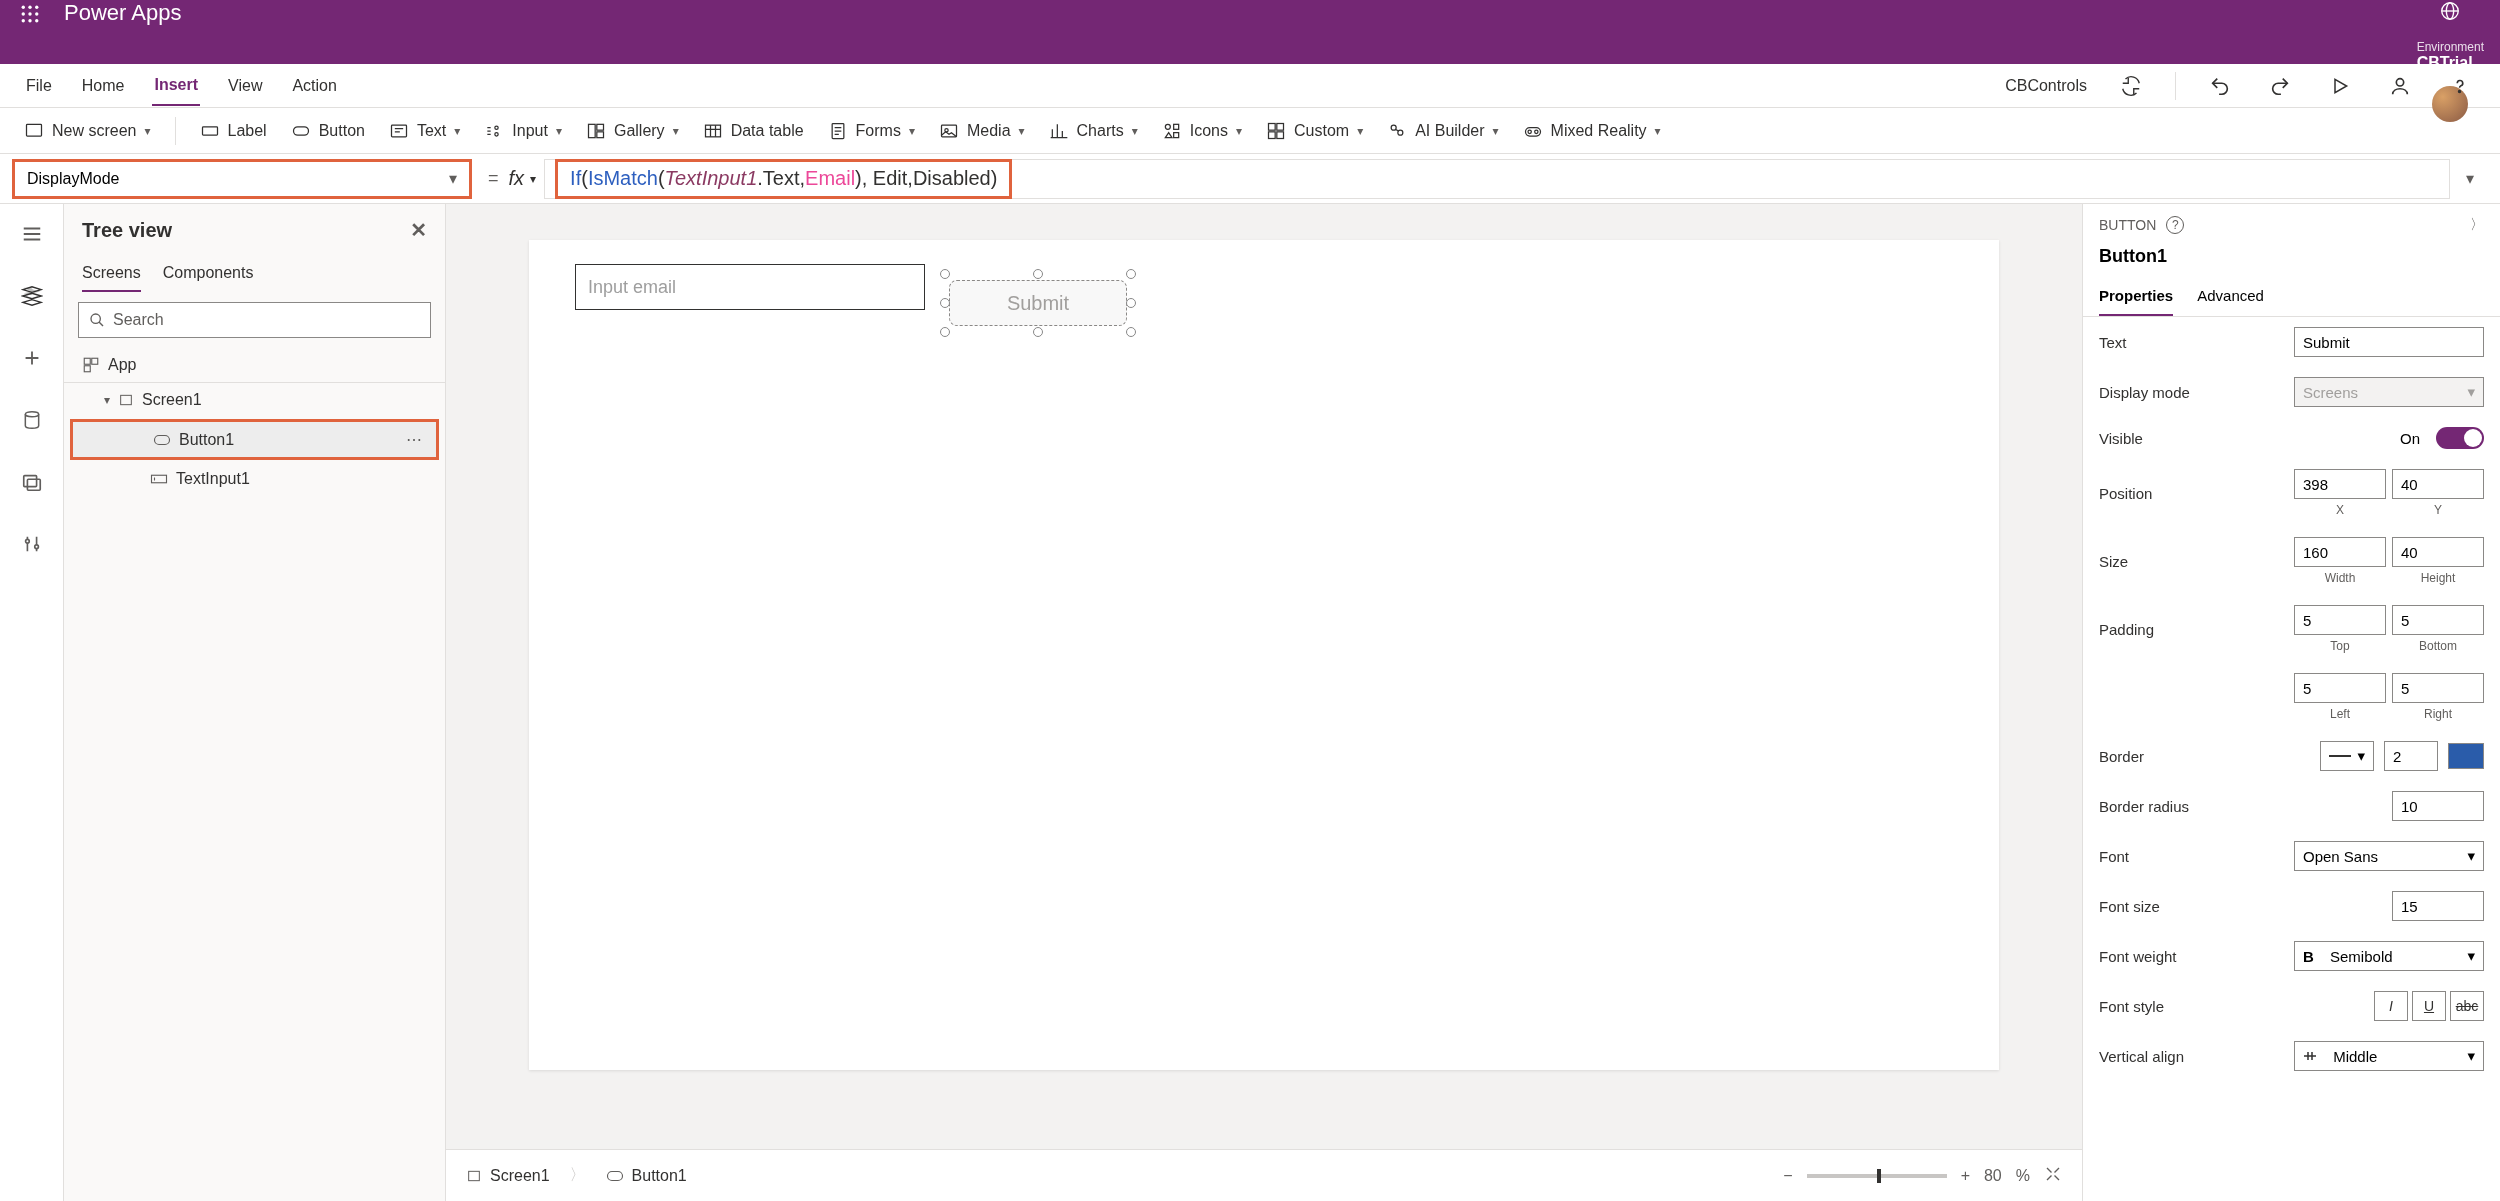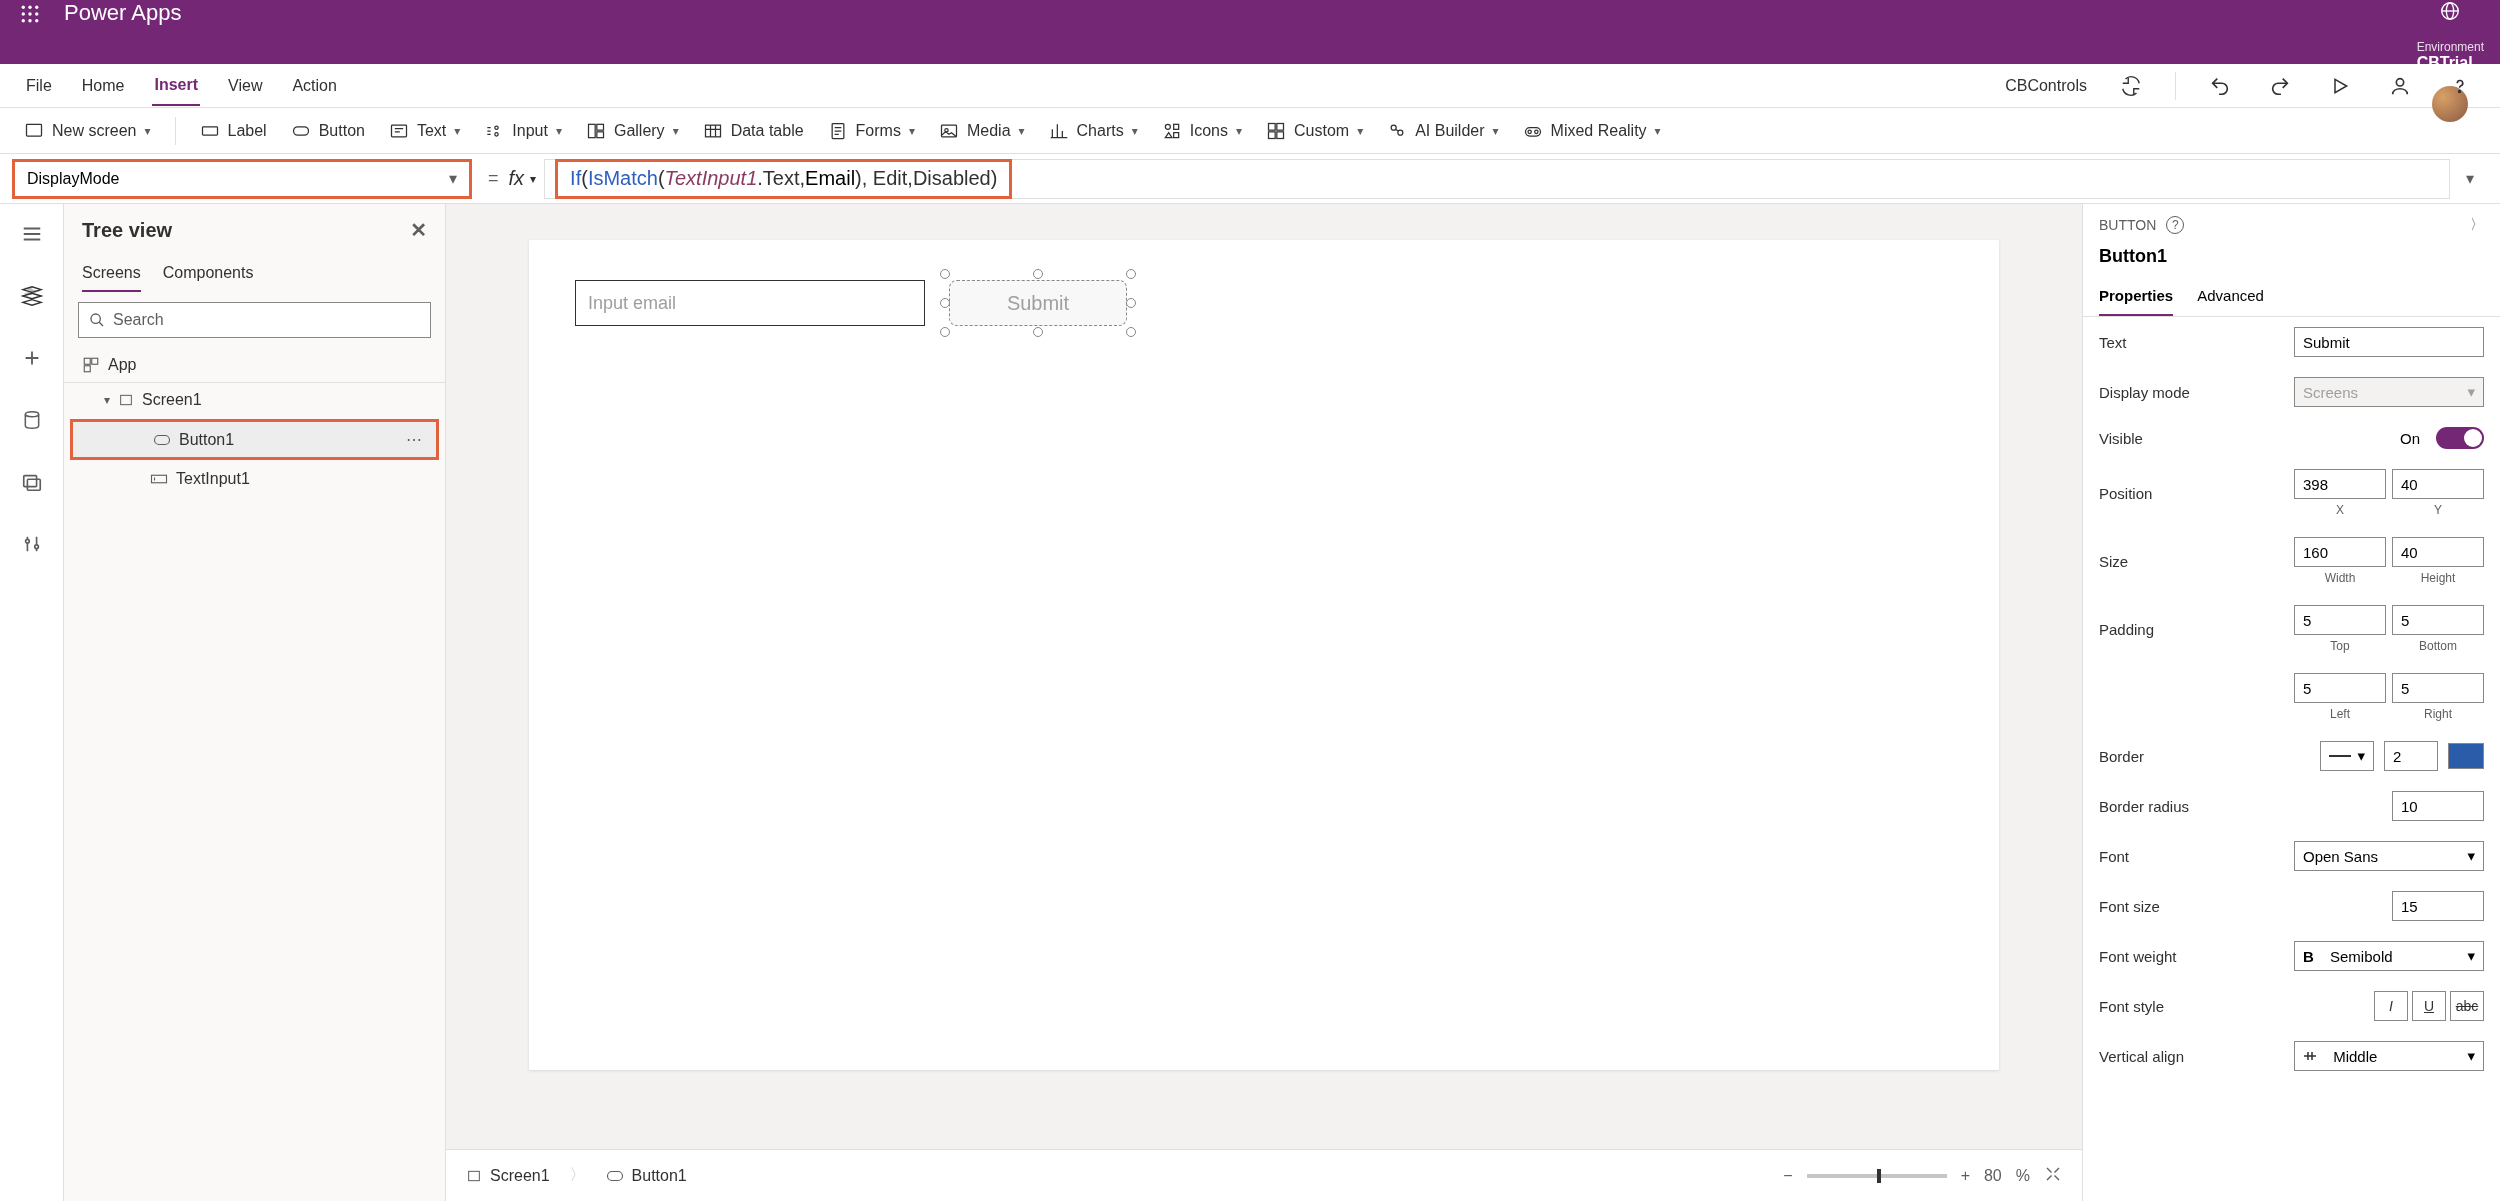--- a/index.html
+++ b/index.html
@@ -35,21 +35,21 @@
 .prop-select { width: 460px; height: 40px; border: 3px solid #e0633d; margin: 0 6px 0 12px; display: flex; align-items: center; padding: 0 12px; font-size: 16px; background: #fff; justify-content: space-between; }
 .prop-select .chev { color: #605e5c; }
 .eq { margin: 0 10px; font-size: 18px; color: #605e5c; }
 .fx { display: inline-flex; align-items: center; gap: 6px; font-style: italic; font-size: 20px; color: #323130; margin-right: 8px; }
 .formula-wrap { flex: 1; display: flex; align-items: center; }
 .formula { height: 40px; border: 1px solid #e1dfdd; display: flex; align-items: center; padding: 0 10px; flex: 1; }
 .formula-hi { border: 3px solid #e0633d; display: inline-flex; align-items: center; padding: 0 12px; height: 40px; font-family: Consolas, monospace; font-size: 20px; }
 .tok-kw { color: #2d5fbf; }
 .tok-fn { color: #2d5fbf; }
 .tok-obj { font-style: italic; color: #8b3a62; }
-.tok-enum { color: #000000; }
+.tok-enum { color: #ec4899; }
 .tok-plain { color: #323130; }
 .expand { width: 40px; text-align: center; color: #605e5c; cursor: pointer; }
 
 
 .main { display: flex; height: calc(1201px - 64px - 44px - 46px - 50px); }
 .left-rail { width: 64px; border-right: 1px solid #e1dfdd; display: flex; flex-direction: column; align-items: center; padding-top: 14px; gap: 30px; }
 .left-rail .railbtn { width: 32px; height: 32px; display: flex; align-items: center; justify-content: center; color: #605e5c; cursor: pointer; }
 
 .tree-pane { width: 382px; border-right: 1px solid #e1dfdd; display: flex; flex-direction: column; background: #faf9f8; }
 .tree-hdr { display: flex; align-items: center; padding: 14px 18px; font-size: 20px; font-weight: 600; color: #323130; }
@@ -62,21 +62,21 @@
 .tree-row { display: flex; align-items: center; padding: 8px 14px; font-size: 16px; color: #323130; gap: 8px; cursor: pointer; }
 .tree-row.lv1 { padding-left: 18px; }
 .tree-row.lv2 { padding-left: 40px; }
 .tree-row.lv3 { padding-left: 86px; }
 .tree-row.sel { border: 3px solid #e0633d; background: #ededed; margin: 2px 6px; padding-left: 80px; }
 .tree-row .more { margin-left: auto; color: #605e5c; }
 .tree-sep { height: 1px; background: #e1dfdd; }
 
 .canvas-wrap { flex: 1; background: #f3f2f1; display: flex; flex-direction: column; }
 .canvas { background: #fff; width: 1470px; height: 830px; margin: 36px auto 0; position: relative; box-shadow: 0 1px 3px rgba(0,0,0,.1); }
-.email-input { position: absolute; left: 46px; top: 40px; width: 350px; height: 46px; border: 1px solid #323130; padding: 0 12px; font-size: 18px; color: #9e9e9e; display: flex; align-items: center; }
+.email-input { position: absolute; left: 46px; top: 24px; width: 350px; height: 46px; border: 1px solid #323130; padding: 0 12px; font-size: 18px; color: #9e9e9e; display: flex; align-items: center; }
 .submit-btn { position: absolute; left: 420px; top: 40px; width: 178px; height: 46px; border: 1px dashed #8a8886; border-radius: 8px; display: flex; align-items: center; justify-content: center; color: #a19f9d; font-size: 20px; background: #f8f8f8; }
 .sel-handles { position: absolute; left: 416px; top: 34px; width: 186px; height: 58px; pointer-events: none; }
 .handle { position: absolute; width: 10px; height: 10px; border: 1px solid #888; background: #fff; border-radius: 50%; }
 .h-tl{top:-5px;left:-5px}.h-tm{top:-5px;left:calc(50% - 5px)}.h-tr{top:-5px;right:-5px}
 .h-ml{top:calc(50% - 5px);left:-5px}.h-mr{top:calc(50% - 5px);right:-5px}
 .h-bl{bottom:-5px;left:-5px}.h-bm{bottom:-5px;left:calc(50% - 5px)}.h-br{bottom:-5px;right:-5px}
 
 .canvas-footer { height: 52px; border-top: 1px solid #e1dfdd; display: flex; align-items: center; padding: 0 20px; gap: 20px; font-size: 16px; color: #323130; background: #fff; }
 .canvas-footer .crumb { display: inline-flex; align-items: center; gap: 8px; }
 .canvas-footer .zoom { margin-left: auto; display: inline-flex; align-items: center; gap: 14px; color: #605e5c; }

